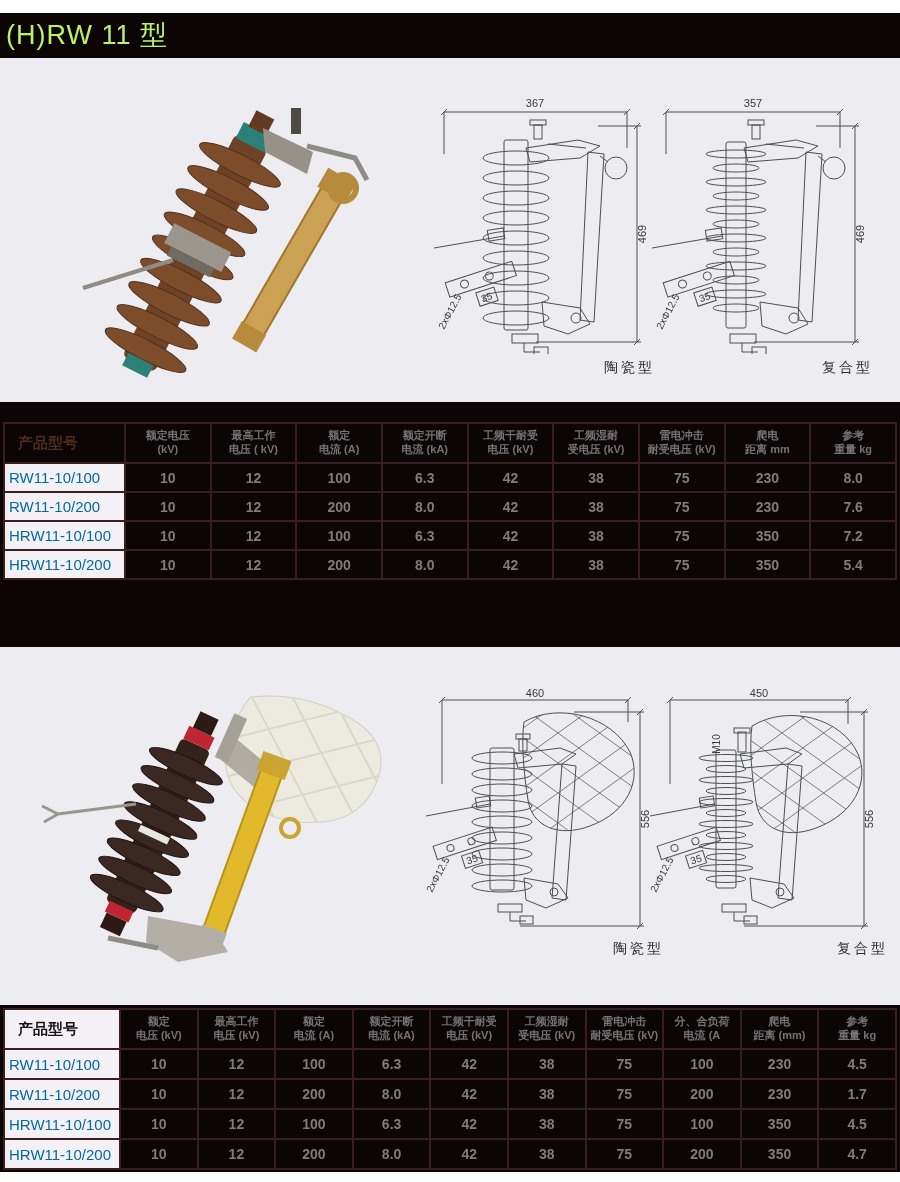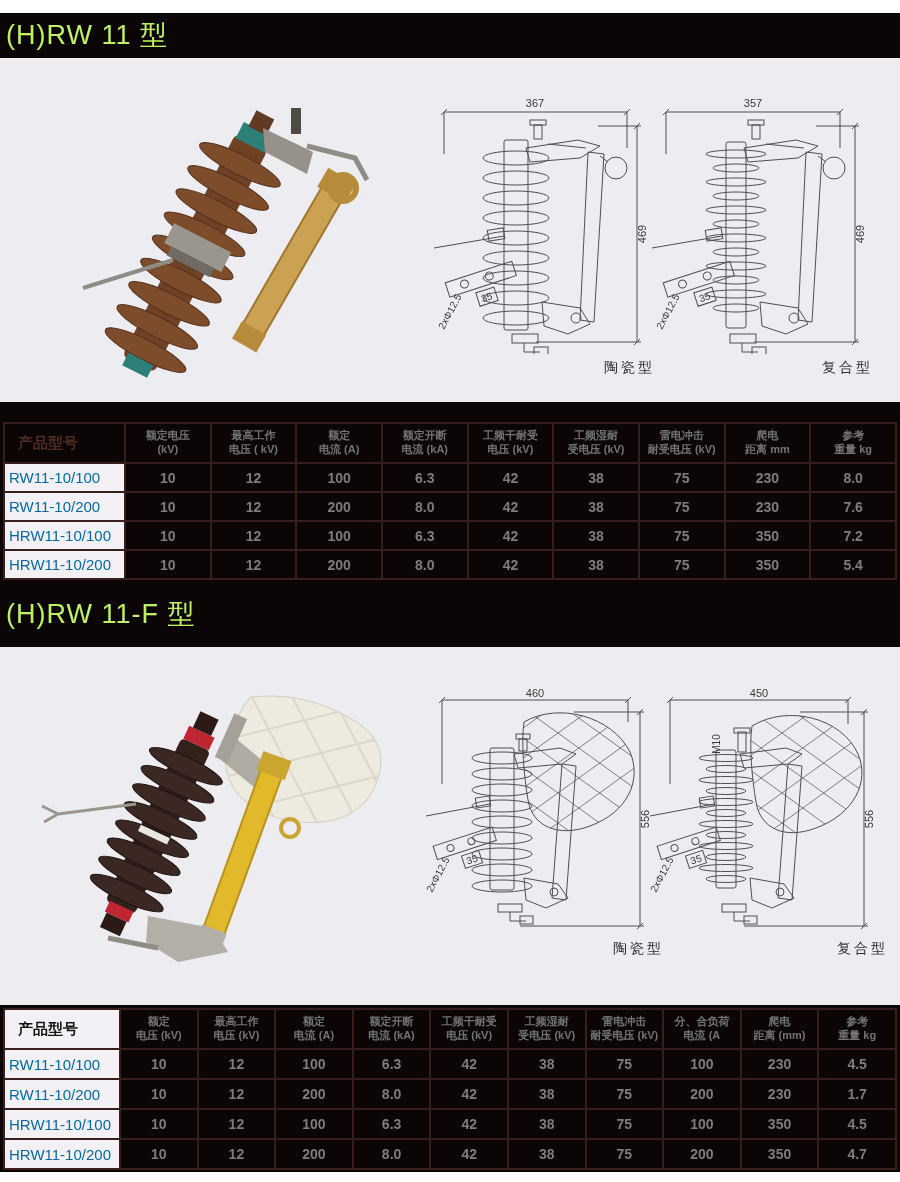--- a/index.html
+++ b/index.html
@@ -44,21 +44,20 @@
   #table2 td{height:30px}
 </style>
 </head>
 <body>
 
 <div class="page">
   <div class="strip" id="strip-top"></div>
   <div class="strip" id="strip-bottom"></div>
 
   <h1 class="section-title" id="title1">(H)RW 11 型</h1>
-  <h1 class="section-title" id="title2">(H)RW 11-F 型</h1>
 
   <div class="band" id="band1"></div>
   <div class="band" id="band2"></div>
 
   <svg class="photo" id="photo1" width="340" height="300" viewBox="0 0 340 300">
     <g>
       <g transform="rotate(27 140 165)">
         <rect x="122" y="40" width="36" height="250" rx="6" fill="#6f4226"></rect>
         <ellipse cx="140" cy="66" rx="45" ry="10" fill="#7d4c2b" stroke="#53301c"></ellipse>
         <ellipse cx="140" cy="92" rx="45" ry="10" fill="#7d4c2b" stroke="#53301c"></ellipse>

